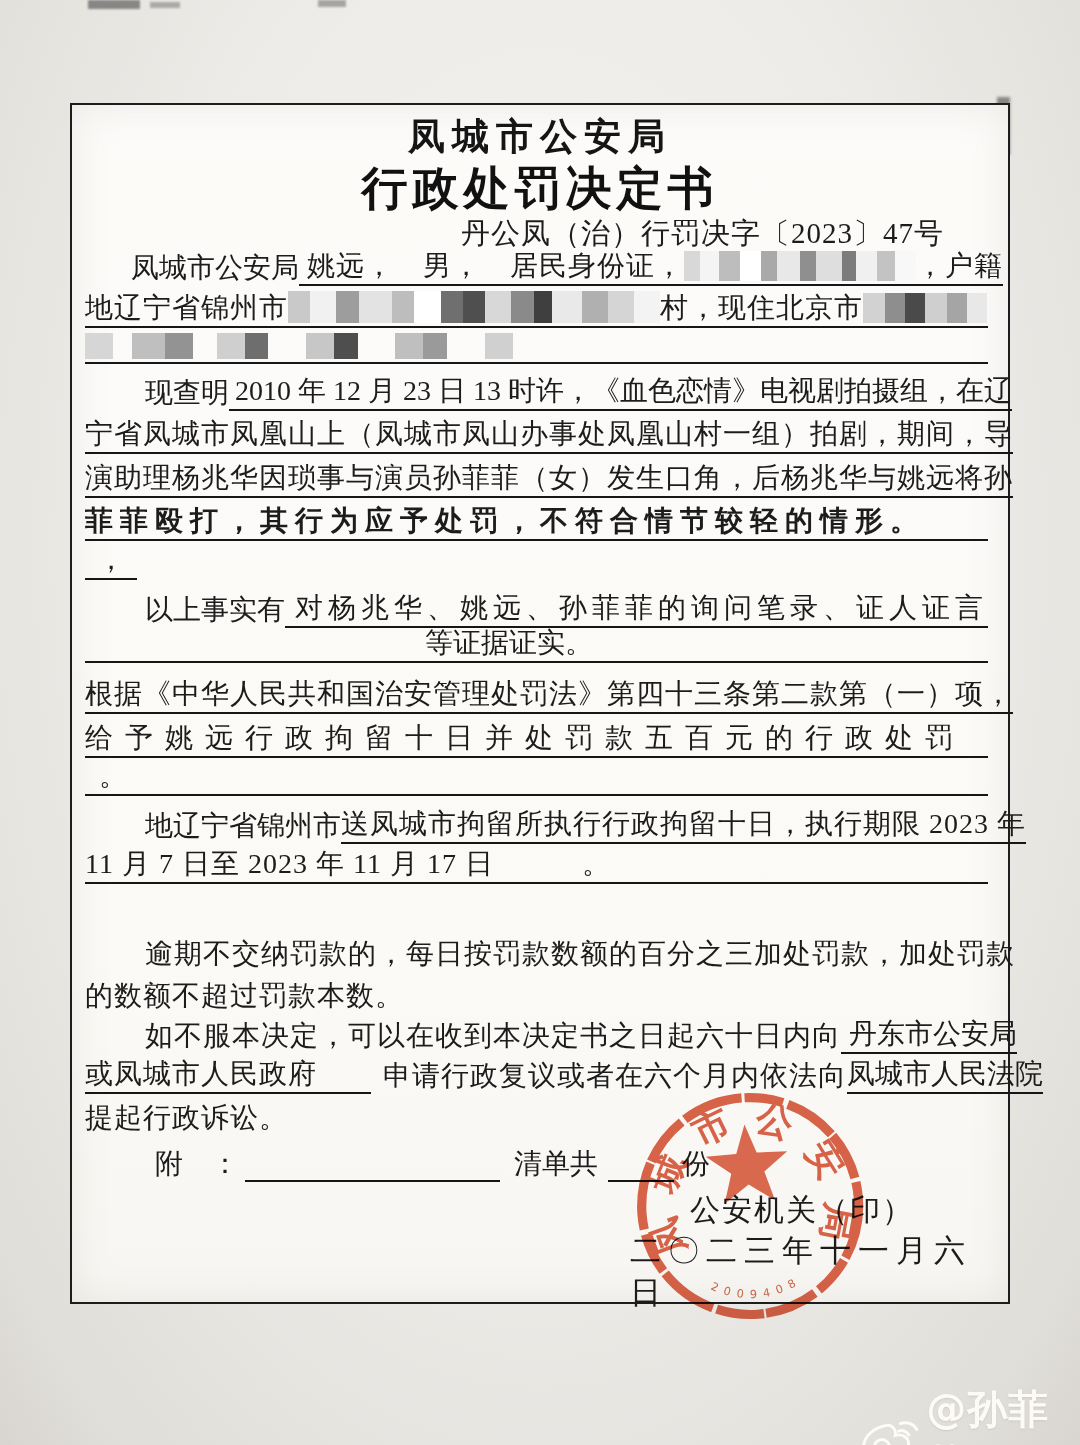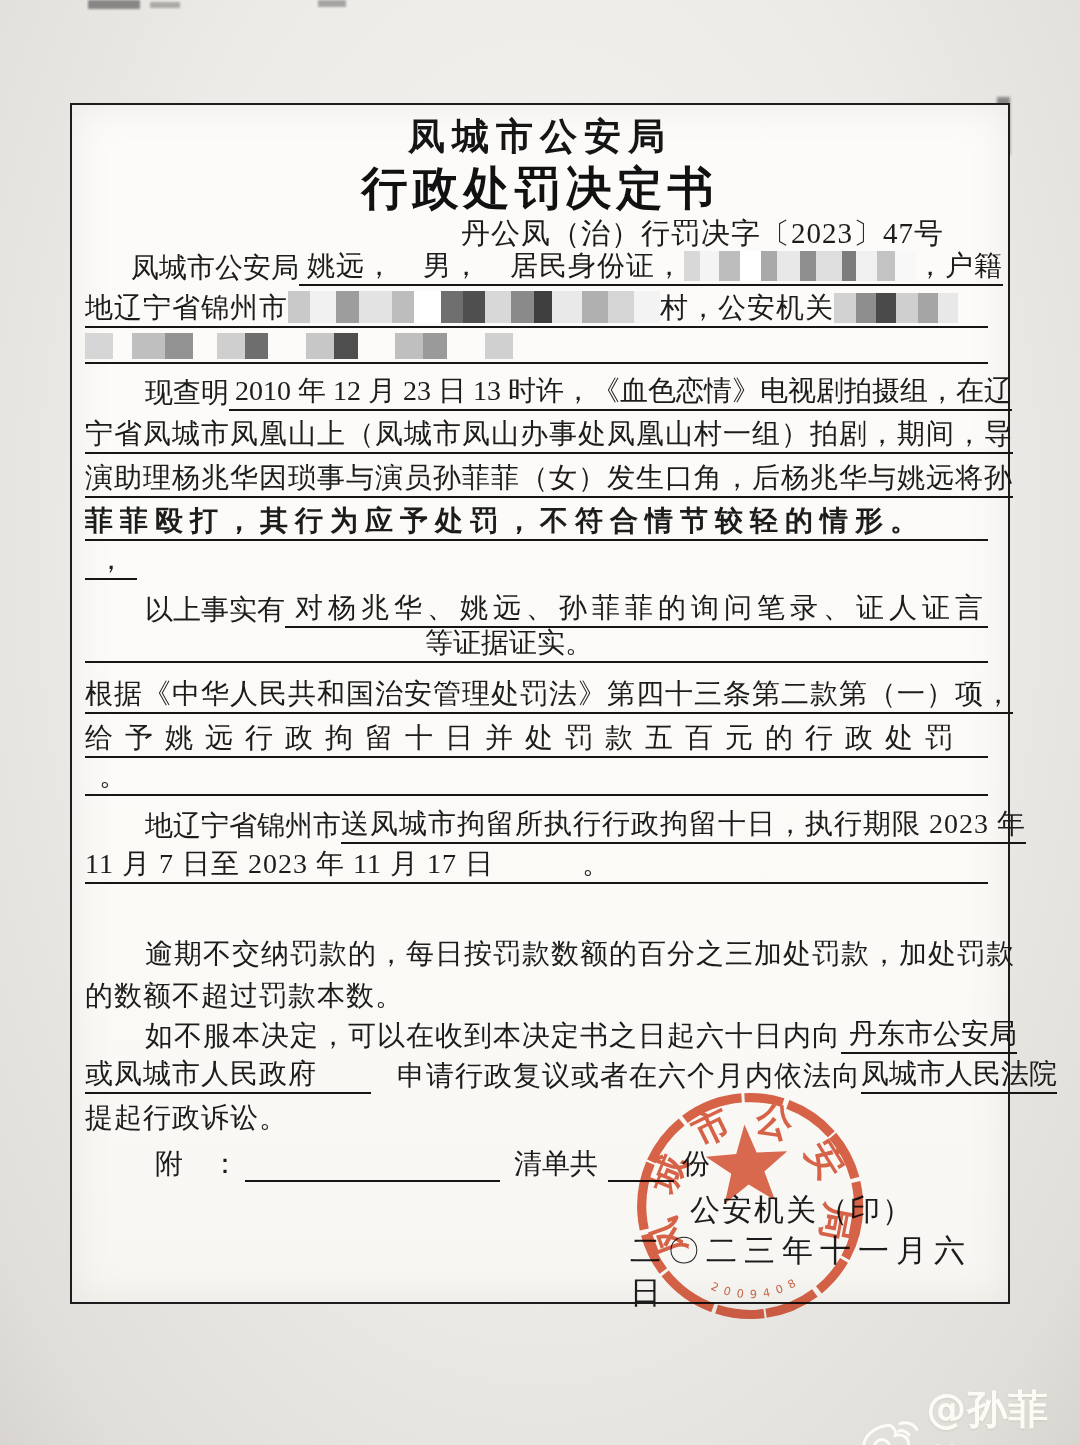--- a/index.html
+++ b/index.html
@@ -94,21 +94,21 @@
         <span class="mosaic mz1"></span>
         <span>，户籍</span>
       </span>
     </div>
     <div class="tick t1"></div>
     <div class="tick t2"></div>
     <div class="line" style="top:185px">
       <span class="u ls1">
         <span>地辽宁省锦州市</span>
         <span class="mosaic mz2"></span>
-        <span>村，公安机关</span>
+        <span>村，现住北京市</span>
         <span class="mosaic mz3"></span>
       </span>
     </div>
     <div class="line" style="top:227px;height:32px">
       <span class="u">
         <span class="mosaic mz4"></span>
       </span>
     </div>
 
     <div class="line" style="top:268px">
@@ -187,21 +187,21 @@
     </div>
 
     <div class="line" style="top:911px">
       <span class="lbl ind2 ls1">如不服本决定，可以在收到本决定书之日起六十日内向</span>
       <span class="u">
           <span style="margin-left:8px">丹东市公安局</span>
         </span>
     </div>
     <div class="line" style="top:951px">
       <span class="useg ls1" style="padding-right:54px">或凤城市人民政府</span>
-      <span class="lbl ls1" style="margin-left:26px">申请行政复议或者在六个月内依法向</span>
+      <span class="lbl ls1" style="margin-left:12px">申请行政复议或者在六个月内依法向</span>
       <span class="u">
           <span>凤城市人民法院</span>
         </span>
     </div>
     <div class="line" style="top:993px">
       <span class="lbl ls1">提起行政诉讼。</span>
     </div>
 
     <div class="line" style="top:1039px">
       <span class="lbl" style="margin-left:70px">附　：</span>

